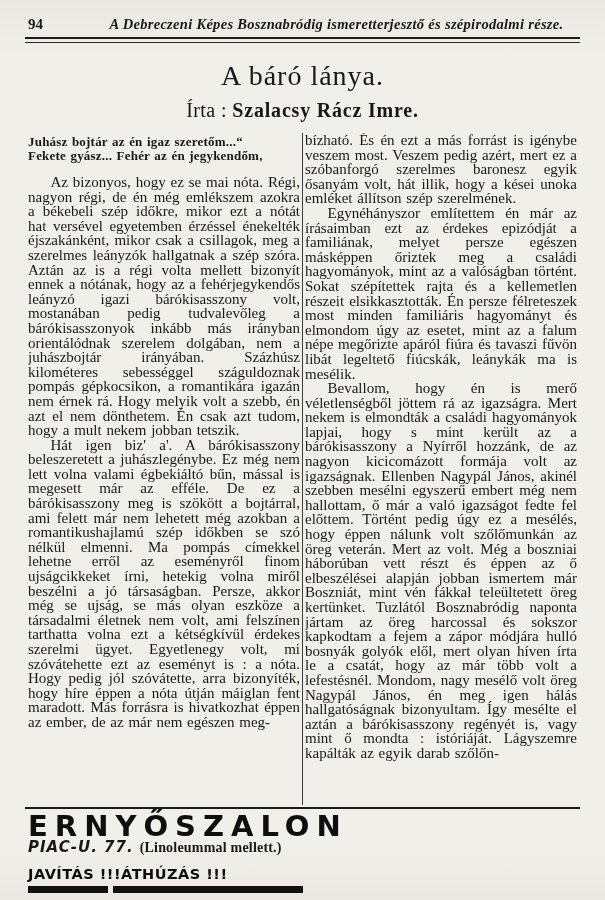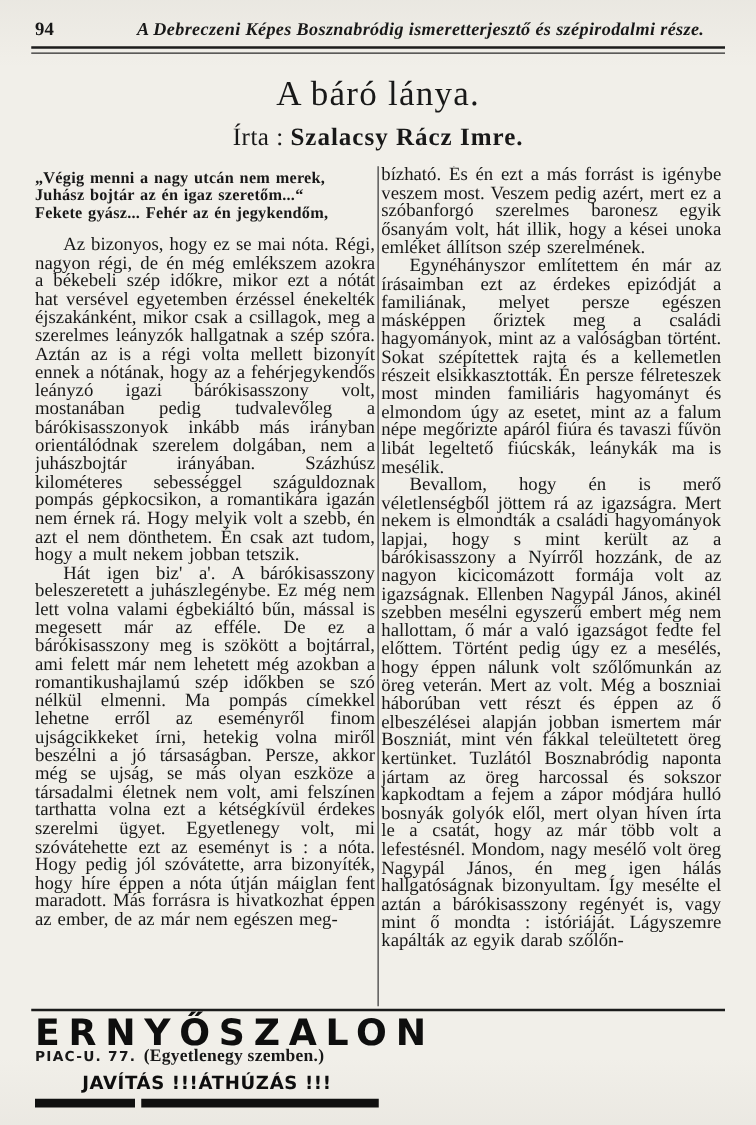--- a/index.html
+++ b/index.html
@@ -94,26 +94,26 @@
     font-weight: 700; font-size: 22px; line-height: 23px;
     letter-spacing: 5px; white-space: nowrap; color: #0e0e0e;
   }
   .ad-headline.wide { letter-spacing: 7px; font-size: 29px; }
   .ad-sub {
     font-weight: 700; font-size: 14.5px; line-height: 16px;
     letter-spacing: 0.5px; white-space: nowrap; color: #0e0e0e;
   }
   .ad-sub.spread { letter-spacing: 2.5px; }
   .ad-address { display: flex; align-items: baseline; white-space: nowrap; }
-  .ad-address .num { font-weight: 700; font-size: 11px; letter-spacing: 1px; }
+  .ad-address .num { font-weight: 700; font-size: 15px; letter-spacing: 1px; font-style: italic; }
   .ad-address .note {
     font-family: "Liberation Serif", serif; font-weight: 700;
     font-size: 14px; margin-left: 6px; letter-spacing: 0.2px;
   }
-  .ad-services { display: flex; justify-content: center; margin-top: 5px; }
+  .ad-services { display: flex; justify-content: flex-start; margin-top: 10px; }
 </style>
 </head>
 <body>
 
 <div class="paper-vignette"></div>
 
 <header class="header">
   <span class="page-number">94</span>
   <span class="running-title">A Debreczeni Képes Bosznabródig ismeretterjesztő és szépirodalmi része.</span>
 </header>
@@ -121,21 +121,20 @@
 
 <h1 class="article-title">A báró lánya.</h1>
 <div class="byline">
   <span>Írta :</span>
   <b>Szalacsy Rácz Imre.</b>
 </div>
 
 <div class="columns">
   <div class="col">
     <div class="epigraph">
-      <span class="vline">„Végig menni a nagy utcán nem merek,</span>
       <span class="vline">Juhász bojtár az én igaz szeretőm...“</span>
       <span class="vline">Fekete gyász... Fehér az én jegykendőm,</span>
     </div>
     <p>Az bizonyos, hogy ez se mai nóta. Régi, nagyon régi, de én még emlékszem azokra a békebeli szép időkre, mikor ezt a nótát hat versével egyetemben érzéssel énekelték éjszakánként, mikor csak a csillagok, meg a szerelmes leányzók hallgatnak a szép szóra. Aztán az is a régi volta mellett bizonyít ennek a nótának, hogy az a fehérjegykendős leányzó igazi bárókisasszony volt, mostanában pedig tudvalevőleg a bárókisasszonyok inkább más irányban orientálódnak szerelem dolgában, nem a juhászbojtár irányában. Százhúsz kilométeres sebességgel száguldoznak pompás gépkocsikon, a romantikára igazán nem érnek rá. Hogy melyik volt a szebb, én azt el nem dönthetem. Én csak azt tudom, hogy a mult nekem jobban tetszik.</p>
     <p>Hát igen biz' a'. A bárókisasszony beleszeretett a juhászlegénybe. Ez még nem lett volna valami égbekiáltó bűn, mással is megesett már az efféle. De ez a bárókisasszony meg is szökött a bojtárral, ami felett már nem lehetett még azokban a romantikushajlamú szép időkben se szó nélkül elmenni. Ma pompás címekkel lehetne erről az eseményről finom ujságcikkeket írni, hetekig volna miről beszélni a jó társaságban. Persze, akkor még se ujság, se más olyan eszköze a társadalmi életnek nem volt, ami felszínen tarthatta volna ezt a kétségkívül érdekes szerelmi ügyet. Egyetlenegy volt, mi szóvátehette ezt az eseményt is : a nóta. Hogy pedig jól szóvátette, arra bizonyíték, hogy híre éppen a nóta útján máiglan fent maradott. Más forrásra is hivatkozhat éppen az ember, de az már nem egészen meg-</p>
   </div>
   <div class="col-divider"></div>
   <div class="col">
     <p class="no-indent">bízható. És én ezt a más forrást is igénybe veszem most. Veszem pedig azért, mert ez a szóbanforgó szerelmes baronesz egyik ősanyám volt, hát illik, hogy a kései unoka emléket állítson szép szerelmének.</p>
     <p>Egynéhányszor említettem én már az írásaimban ezt az érdekes epizódját a familiának, melyet persze egészen másképpen őriztek meg a családi hagyományok, mint az a valóságban történt. Sokat szépítettek rajta és a kellemetlen részeit elsikkasztották. Én persze félreteszek most minden familiáris hagyományt és elmondom úgy az esetet, mint az a falum népe megőrizte apáról fiúra és tavaszi fűvön libát legeltető fiúcskák, leánykák ma is mesélik.</p>
@@ -144,21 +143,21 @@
 </div>
 
 <div class="ads-rule"></div>
 
 <div class="ads">
 
   <div class="ad">
     <div class="ad-headline wide">ERNYŐSZALON</div>
     <div class="ad-address">
       <span class="num">PIAC-U. 77.</span>
-      <span class="note">(Egyetlenegy szemben.)</span>
+      <span class="note">(Linoleummal mellett.)</span>
     </div>
     <div class="ad-services">
       <span class="ad-sub">JAVÍTÁS !!!</span>
       <span class="ad-sub">ÁTHÚZÁS !!!</span>
     </div>
     <div class="ad-bar ad-bar-bottom">
       <div class="seg seg-short"></div>
       <div class="seg seg-long"></div>
     </div>
   </div>

